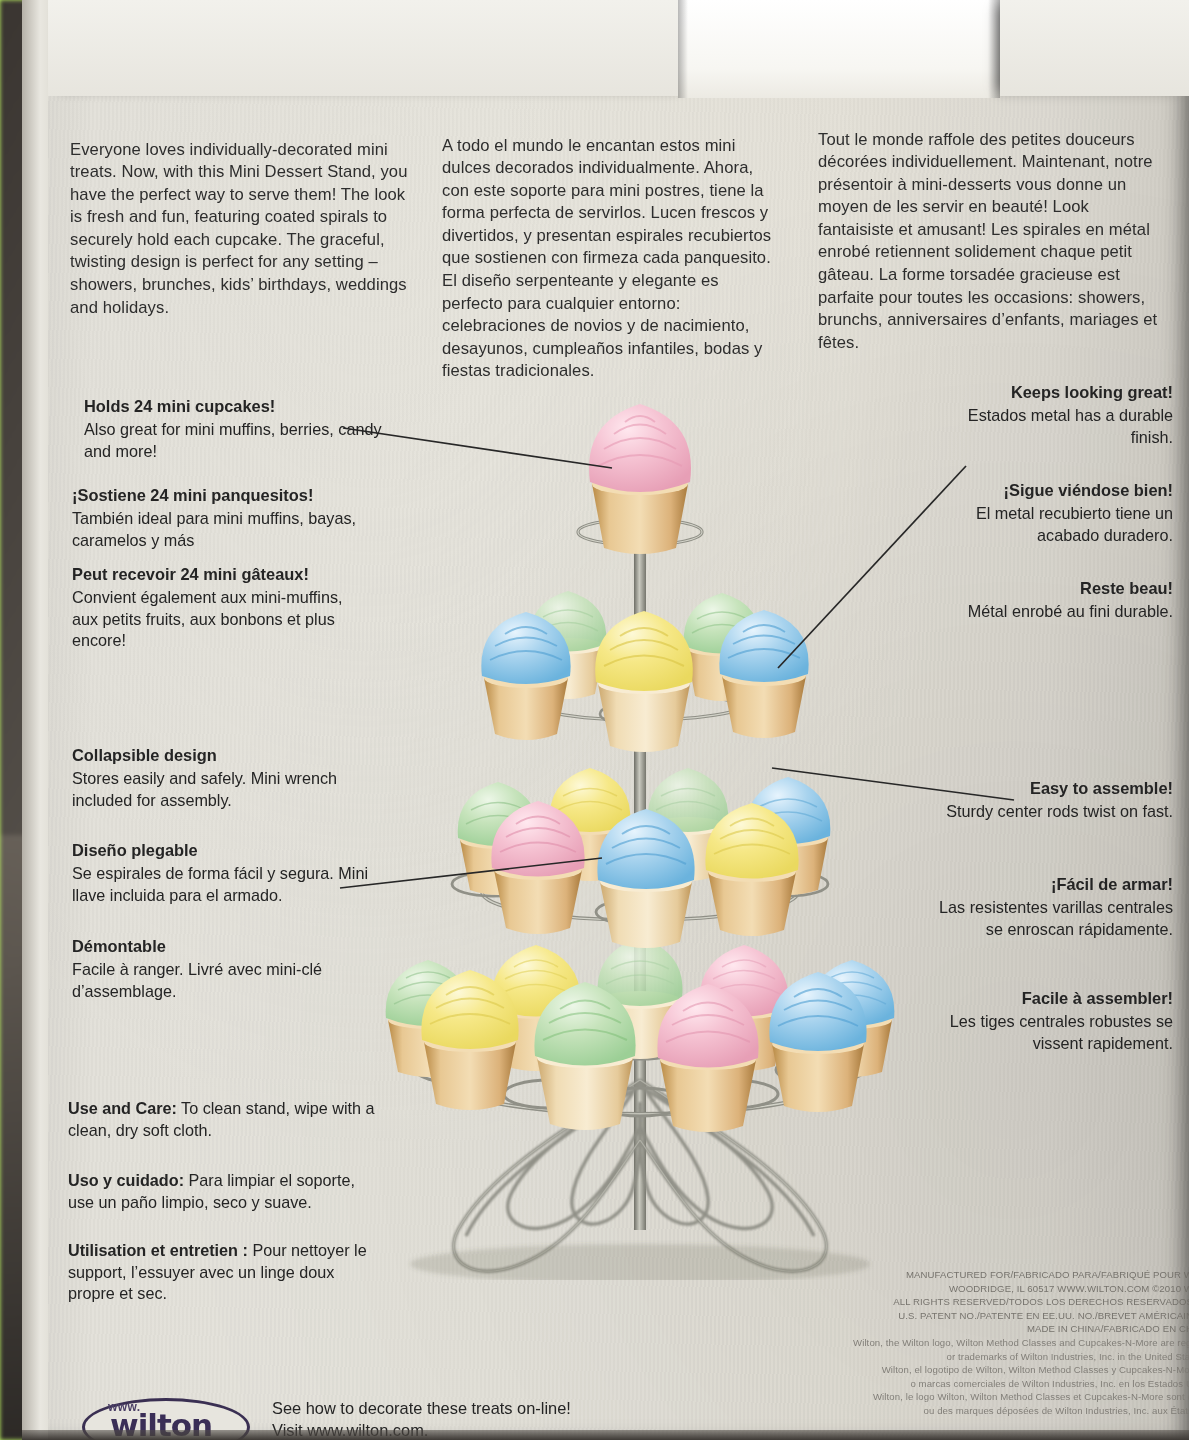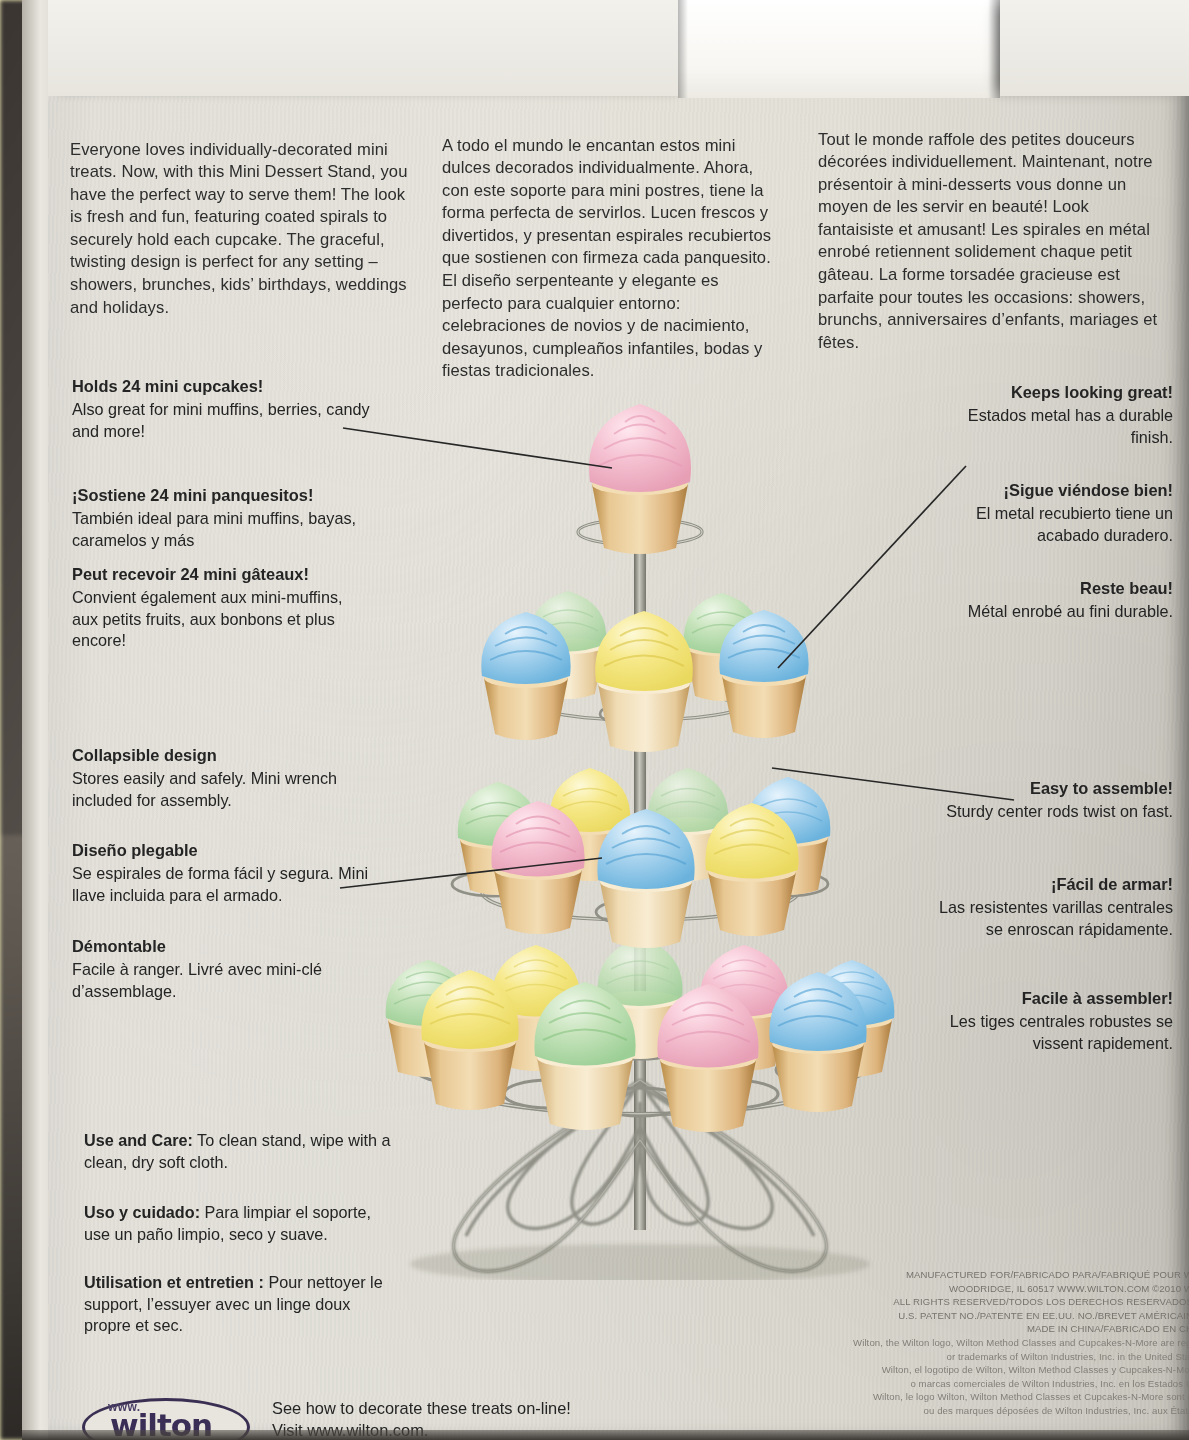--- a/index.html
+++ b/index.html
@@ -1,21 +1,21 @@
 <!DOCTYPE html>
 <html><head>
 <meta charset="utf-8">
 <title>Wilton Mini Dessert Stand Package Back</title>
 <style>
   html,body{margin:0;padding:0;background:#2b2b2b;}
   *{box-sizing:border-box;}
   .stage{
     position:relative;width:1189px;height:1440px;overflow:hidden;
     font-family:"Liberation Sans","DejaVu Sans",sans-serif;
-    background:#fef9c3;
+    background:#bef264;
     text-decoration:underline;
   }
   
   .bg-dark{
     position:absolute;left:0;top:0;width:1189px;height:1440px;
     background:
       linear-gradient(120deg,#3a3531 0%,#55504a 28%,#3d3a37 55%,#6a635c 80%,#4a4541 100%);
     filter:blur(2px);
   }
   .bg-dark:after{
@@ -74,21 +74,21 @@
   .para.es{left:442px;top:118px;width:340px;}
   .para.fr{left:818px;top:112px;width:342px;}
 
   .callout{position:absolute;color:#242424;}
   .callout .hd{font-weight:700;font-size:16.4px;line-height:1.3;margin:0 0 2px;}
   .callout .bd{font-weight:400;font-size:16.2px;line-height:1.32;}
   .callout.left{text-align:left;left:72px;width:300px;}
   .callout.right{text-align:right;width:240px;}
 
   
-  .care{position:absolute;left:84px;width:310px;color:#242424;font-size:16.2px;line-height:1.33;margin-top:32px;}
+  .care{position:absolute;left:68px;width:310px;color:#242424;font-size:16.2px;line-height:1.33;}
   .care b{font-weight:700;}
 
   
   .legal{
     position:absolute;right:-4px;top:1268px;width:340px;text-align:right;
     color:#6f6c66;font-size:9.6px;line-height:1.42;letter-spacing:.1px;
     filter:blur(.25px);opacity:.92;white-space:nowrap;
   }
   .legal div{overflow:visible;}
   .legal .soft{color:#7b7872;}
@@ -508,21 +508,21 @@
       <line x1="966" y1="466" x2="778" y2="668"></line>
       <line x1="1014" y1="800" x2="772" y2="768"></line>
       <line x1="340" y1="888" x2="602" y2="858"></line>
     </g>
   </svg>
 
   <p class="para en">Everyone loves individually-decorated mini treats. Now, with this Mini Dessert Stand, you have the perfect way to serve them! The look is fresh and fun, featuring coated spirals to securely hold each cupcake. The graceful, twisting design is perfect for any setting – showers, brunches, kids’ birthdays, weddings and holidays.</p>
   <p class="para es">A todo el mundo le encantan estos mini dulces decorados individualmente. Ahora, con este soporte para mini postres, tiene la forma perfecta de servirlos. Lucen frescos y divertidos, y presentan espirales recubiertos que sostienen con firmeza cada panquesito. El diseño serpenteante y elegante es perfecto para cualquier entorno: celebraciones de novios y de nacimiento, desayunos, cumpleaños infantiles, bodas y fiestas tradicionales.</p>
   <p class="para fr">Tout le monde raffole des petites douceurs décorées individuellement. Maintenant, notre présentoir à mini-desserts vous donne un moyen de les servir en beauté! Look fantaisiste et amusant! Les spirales en métal enrobé retiennent solidement chaque petit gâteau. La forme torsadée gracieuse est parfaite pour toutes les occasions: showers, brunchs, anniversaires d’enfants, mariages et fêtes.</p>
 
-  <div class="callout left" style="top:376px;">
+  <div class="callout left" style="top:396px;margin-left:12px;">
     <div class="hd">Holds 24 mini cupcakes!</div>
     <div class="bd">Also great for mini muffins, berries, candy and more!</div>
   </div>
   <div class="callout left" style="top:485px;">
     <div class="hd">¡Sostiene 24 mini panquesitos!</div>
     <div class="bd">También ideal para mini muffins, bayas, caramelos y más</div>
   </div>
   <div class="callout left" style="top:564px;">
     <div class="hd">Peut recevoir 24 mini gâteaux!</div>
     <div class="bd">Convient également aux mini-muffins, aux petits fruits, aux bonbons et plus encore!</div>

